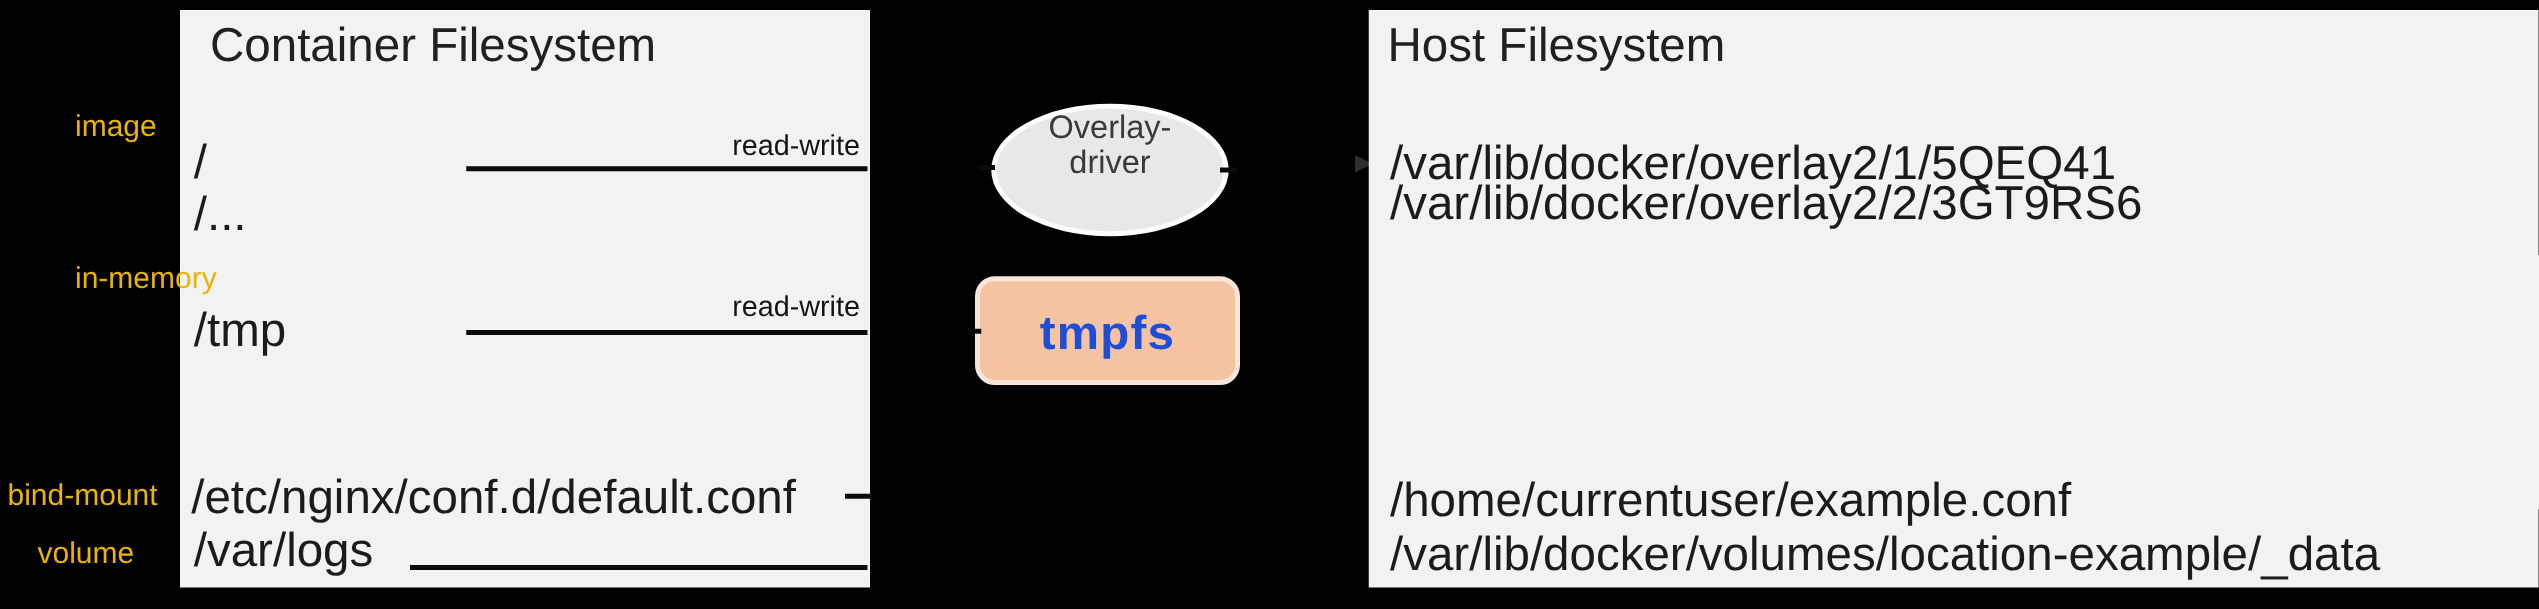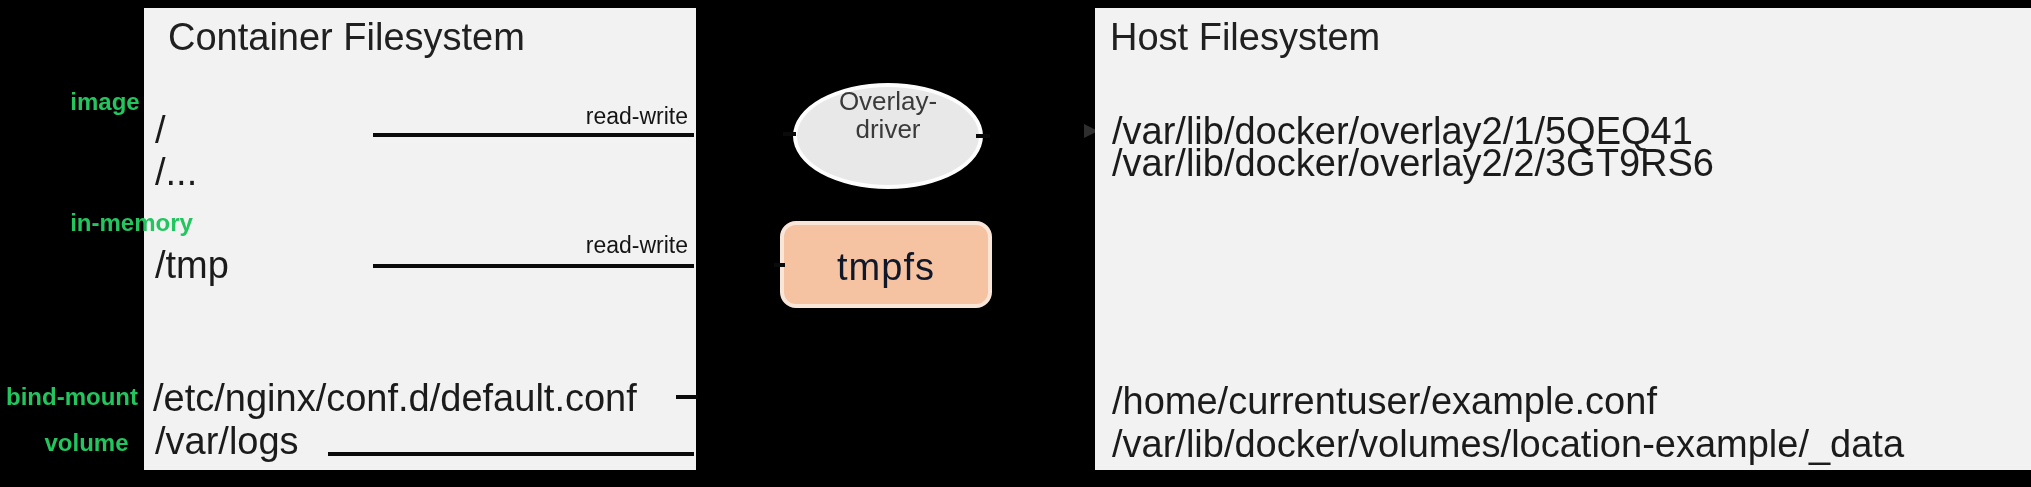--- a/index.html
+++ b/index.html
@@ -3,32 +3,32 @@
 <meta charset="utf-8">
 <style>
   html,body{margin:0;padding:0;background:#000;width:2031px;height:487px;overflow:hidden;}
   #stage{position:relative;width:2031px;height:487px;background:#000;
          font-family:"Liberation Sans", sans-serif;}
   .panel{position:absolute;top:8px;height:462px;background:#F2F2F2;}
   #container-box{left:144px;width:552px;}
   #host-box{left:1095px;width:936px;}
   .panel-title{position:absolute;font-size:38px;color:#202020;white-space:nowrap;}
   .path-row{position:absolute;font-size:38px;color:#1b1b1b;white-space:nowrap;line-height:44px;}
-  .red-label{position:absolute;font-size:24px;font-weight:bold;color:#22c55e;
-             text-align:center;white-space:nowrap;line-height:28px;}
+  .red-label{position:absolute;font-size:24px;font-weight:normal;color:#eab308;
+             text-align:left;white-space:nowrap;line-height:28px;}
   .rw-label{position:absolute;font-size:23px;color:#141414;text-align:right;white-space:nowrap;}
   .hline{position:absolute;height:4px;background:#0a0a0a;}
   #overlay-ellipse{position:absolute;left:793px;top:83px;width:190px;height:106px;
       background:#E9E8E8;border:4px solid #FDFDFD;border-radius:50%;box-sizing:border-box;
       display:flex;flex-direction:column;align-items:center;}
   #overlay-ellipse .eline{font-size:26px;line-height:28px;color:#3a3a3a;text-align:center;}
   #tmpfs-box{position:absolute;left:780px;top:221px;width:212px;height:87px;
       background:#F5C3A2;border:4px solid #FAE5D9;border-radius:16px;box-sizing:border-box;
       display:flex;align-items:center;justify-content:center;}
-  #tmpfs-box .tlabel{font-size:38px;color:#0f172a;letter-spacing:1px;margin-top:6px;}
+  #tmpfs-box .tlabel{font-size:38px;color:#1d4ed8;letter-spacing:1px;margin-top:6px;font-weight:bold;}
   .nub{position:absolute;height:4px;background:#0a0a0a;}
   #arrow-host{position:absolute;left:1084px;top:124px;width:0;height:0;
       border-left:14px solid #2e2e2e;border-top:7px solid transparent;
       border-bottom:7px solid transparent;}
 </style>
 </head>
 <body>
 
 <div id="stage">
 

